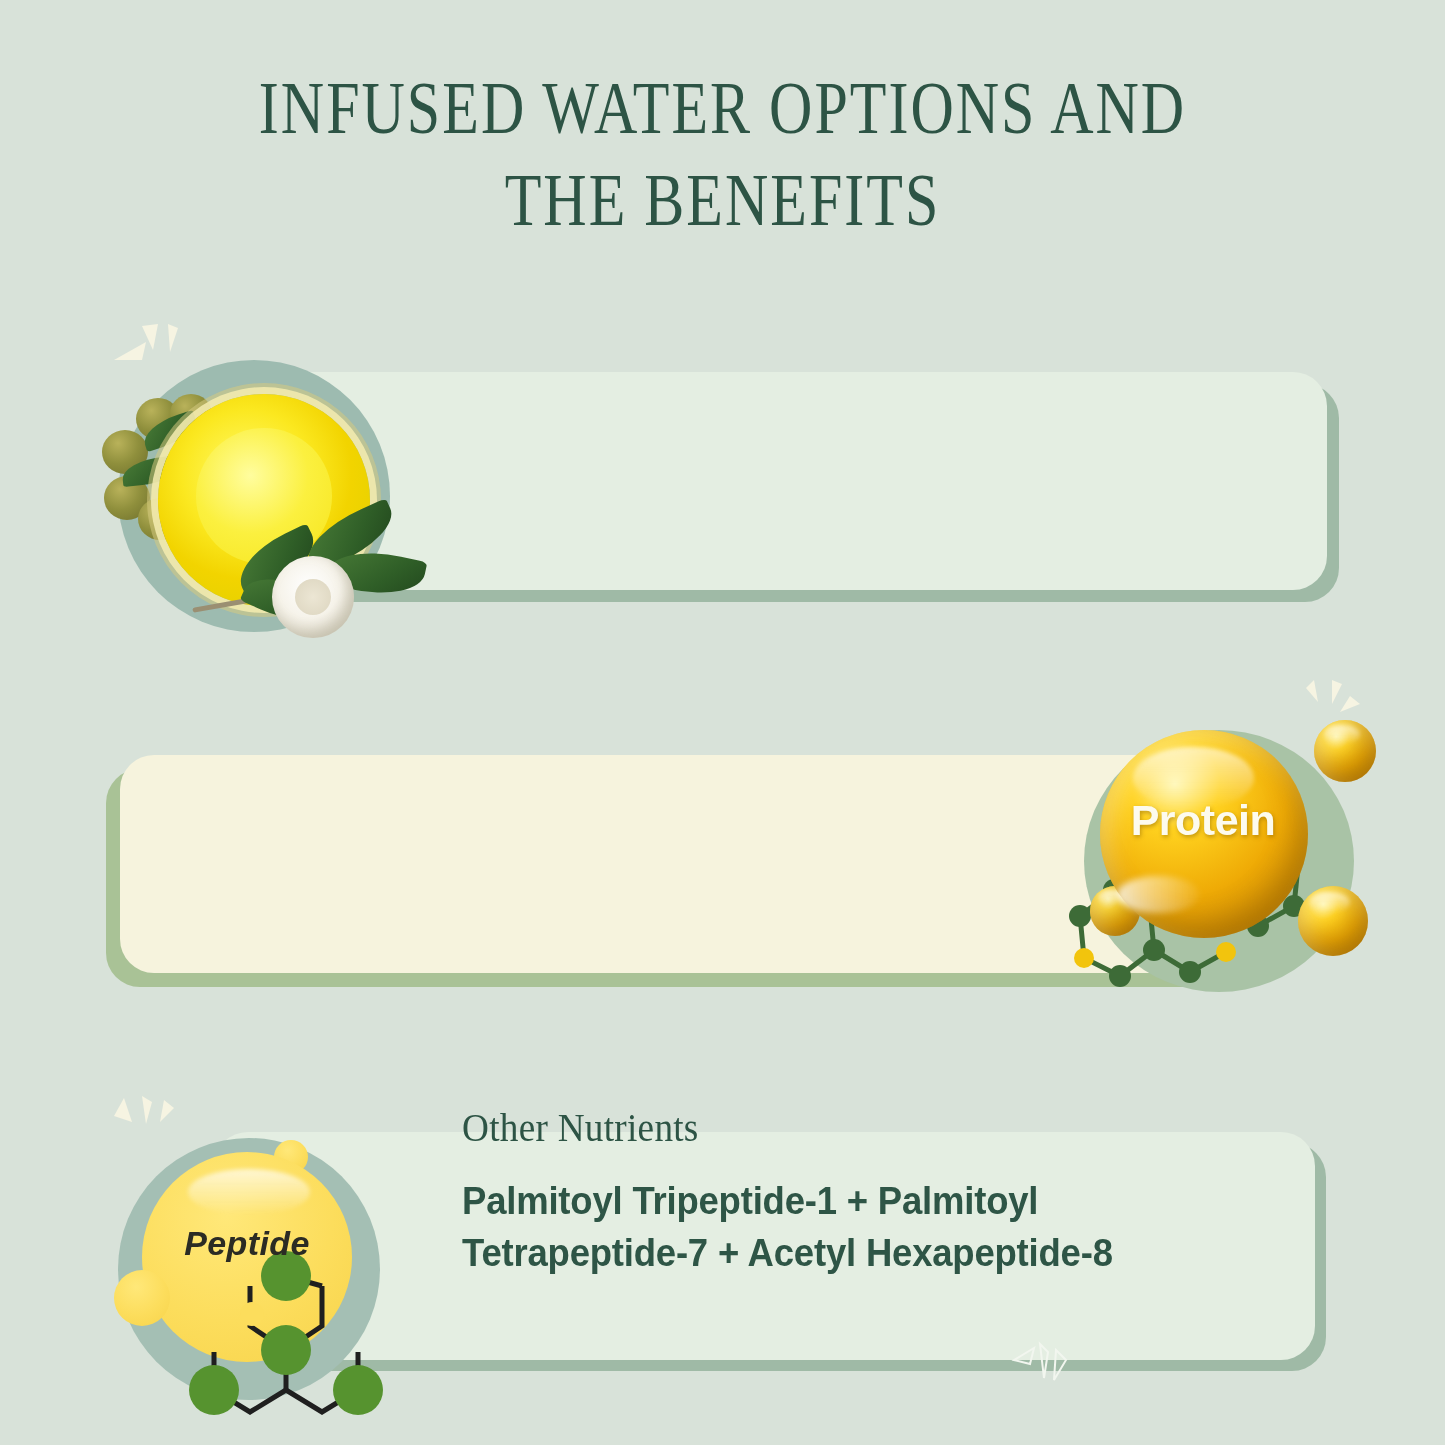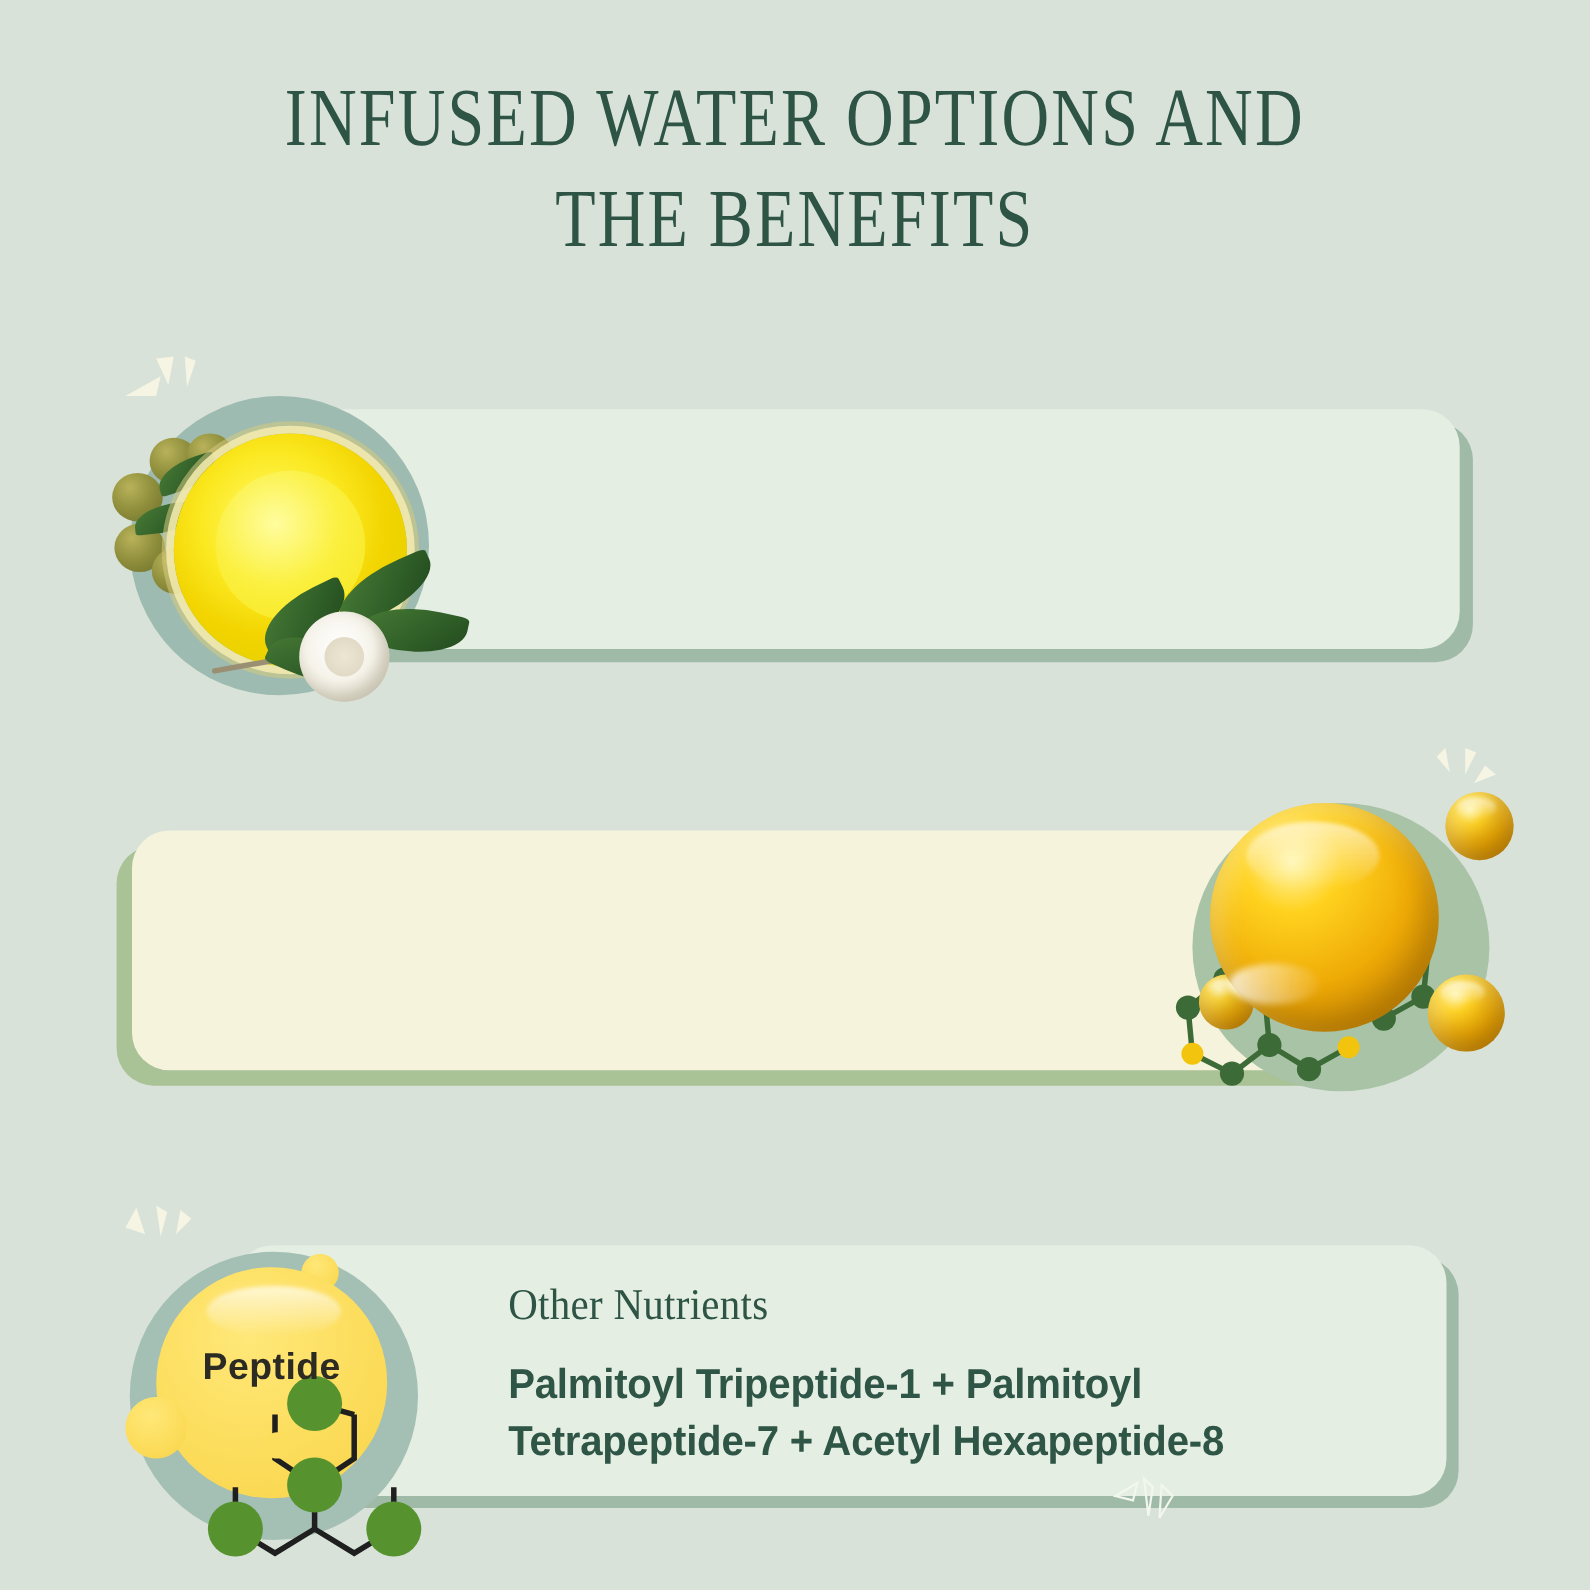--- a/index.html
+++ b/index.html
@@ -95,21 +95,21 @@
     transform: scaleX(0.96);
     transform-origin: 0 50%;
   }
 
   #text1 { left: 506px; top: 406px; width: 810px; }
   #text1 .main-line { margin-top: 22px; }
 
   #text2 { left: 208px; top: 793px; width: 860px; }
   #text2 .main-line { margin-top: 32px; }
 
-  #text3 { left: 462px; top: 1163px; width: 790px; }
+  #text3 { left: 462px; top: 1105px; width: 790px; }
   #text3 .main-line { margin-top: 24px; }
 
   
   .sparkle { position: absolute; z-index: 8; }
 
   
   #art-oil { position: absolute; left: 88px; top: 312px; width: 420px; height: 330px; z-index: 5; }
   .sage-circle {
     position: absolute;
     border-radius: 50%;
@@ -234,20 +234,21 @@
     position: absolute;
     left: 42px; top: 134px;
     width: 210px;
     text-align: center;
     color: #2b2b24;
     font-family: "Liberation Sans", sans-serif;
     font-weight: bold;
     font-size: 34px;
     letter-spacing: 0.4px;
     z-index: 9;
+    font-style: italic;
   }
 </style>
 </head>
 <body>
 
 <div class="page">
 
   <div class="title">INFUSED WATER OPTIONS AND
 THE BENEFITS</div>
 
@@ -339,20 +340,21 @@
       <span class="gloss"></span>
         <span class="undergloss"></span>
     </div>
     <div class="gold-sphere" id="sphere-tr">
         <span class="gloss"></span>
       </div>
     <div class="gold-sphere" id="sphere-br">
         <span class="gloss"></span>
       </div>
 
+    <div class="protein-label">Protein</div>
   </div>
 
   <div class="card" id="card3">
     <div class="shadow"></div>
     <div class="face"></div>
   </div>
 
   <div id="art-peptide">
     <div class="sparkle" style="left:10px; top:0px; width:80px; height:54px;">
       <svg width="80" height="54" viewBox="0 0 80 54">

